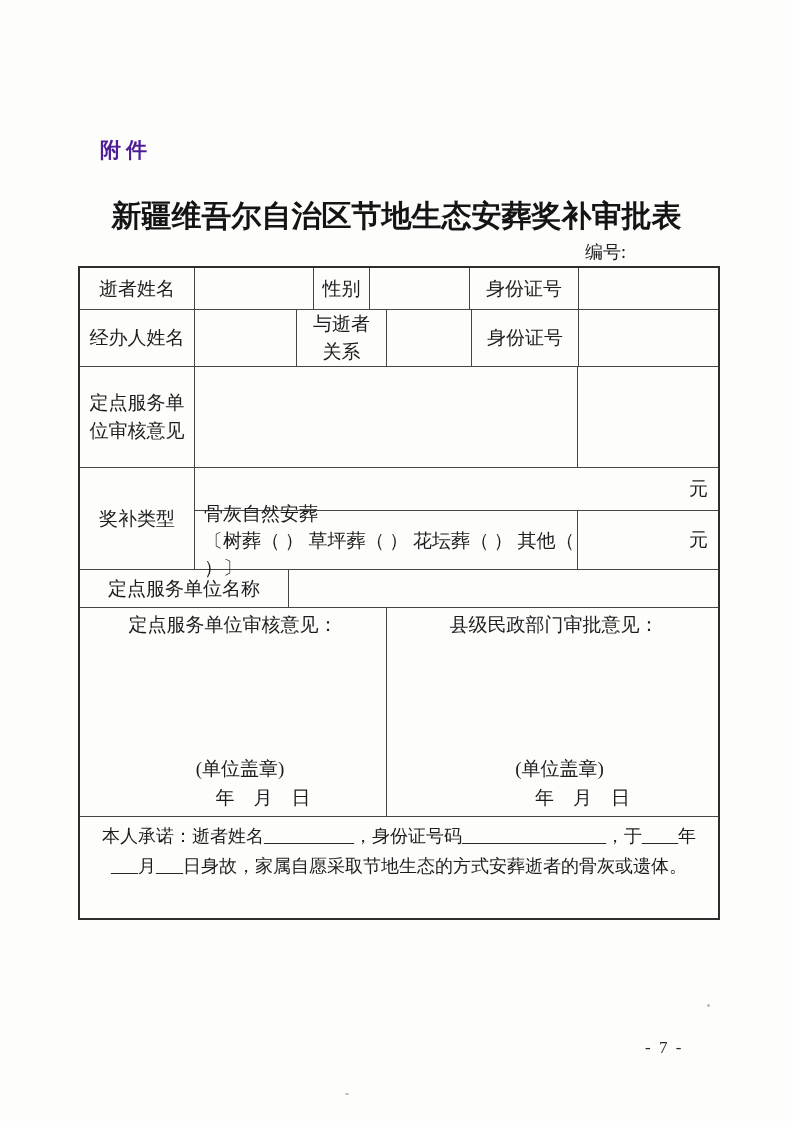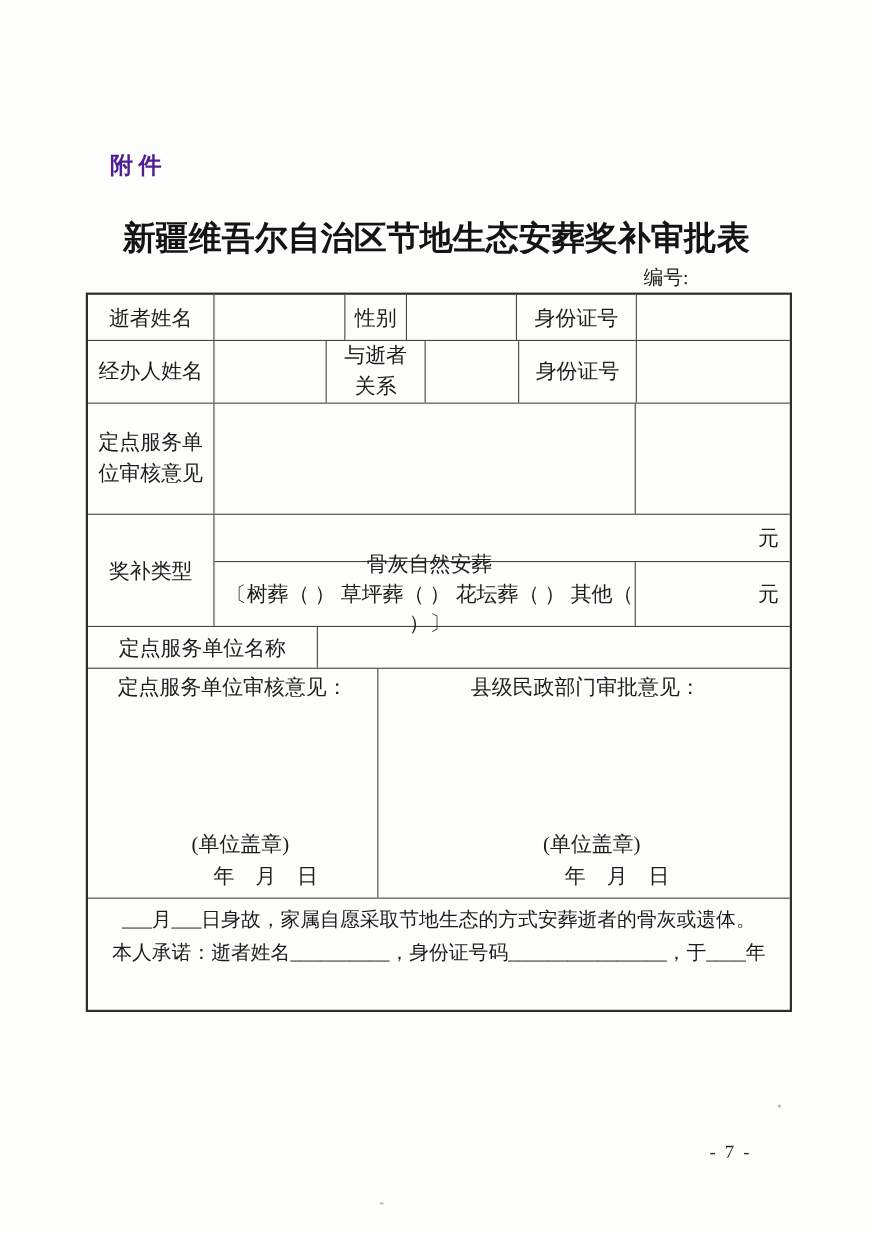--- a/index.html
+++ b/index.html
@@ -69,21 +69,21 @@
   .r4 { height: 101px; }
   .r5 { height: 102px; }
   .r6 { height: 38px; }
   .r7 { height: 209px; }
   .r8 { height: 101px; }
   
   .subsidy-right { flex: 1; display: flex; flex-direction: column; }
   .sub-row { display: flex; flex: 0 0 auto; border-bottom: 1px solid #454545; }
   .sub-row:last-child { border-bottom: none; }
   .sub-row-a { height: 43px; }
-  .sub-row-b { height: 58px; text-align: center; }
+  .sub-row-b { height: 58px; }
   .option-cell {
     width: 383px;
     border-right: 1px solid #454545;
     display: flex;
     flex-direction: column;
     justify-content: center;
     padding-left: 9px;
     line-height: 27px;
   }
   .unit-cell {
@@ -188,40 +188,40 @@
         </div>
       </div>
     </div>
 
     <div class="row r6">
       <div class="cell" style="width:209px">定点服务单位名称</div>
       <div class="cell" style="flex:1"></div>
     </div>
 
     <div class="row r7">
-      <div class="cell opinion-cell" style="width:264px">
+      <div class="cell opinion-cell" style="width:307px">
         <div class="opinion-header">定点服务单位审核意见：</div>
         <div class="stamp-block">
           <div class="stamp-line">(单位盖章)</div>
           <div class="date-line">年　月　日</div>
         </div>
       </div>
       <div class="cell opinion-cell" style="flex:1; padding-left:9px">
         <div class="opinion-header">县级民政部门审批意见：</div>
         <div class="stamp-block">
           <div class="stamp-line">(单位盖章)</div>
           <div class="date-line">年　月　日</div>
         </div>
       </div>
     </div>
 
     <div class="row r8">
       <div class="cell commit-cell" style="flex:1">
+        <div>本人承诺：逝者姓名__________，身份证号码________________，于____年</div>
         <div>___月___日身故，家属自愿采取节地生态的方式安葬逝者的骨灰或遗体。</div>
-        <div>本人承诺：逝者姓名__________，身份证号码________________，于____年</div>
       </div>
     </div>
 
   </div>
 
   <div class="page-number">- 7 -</div>
 
   <div class="speck" style="left:707px; top:1004px; width:3px; height:3px;"></div>
   <div class="speck" style="left:345px; top:1093px; width:4px; height:2px;"></div>
 

